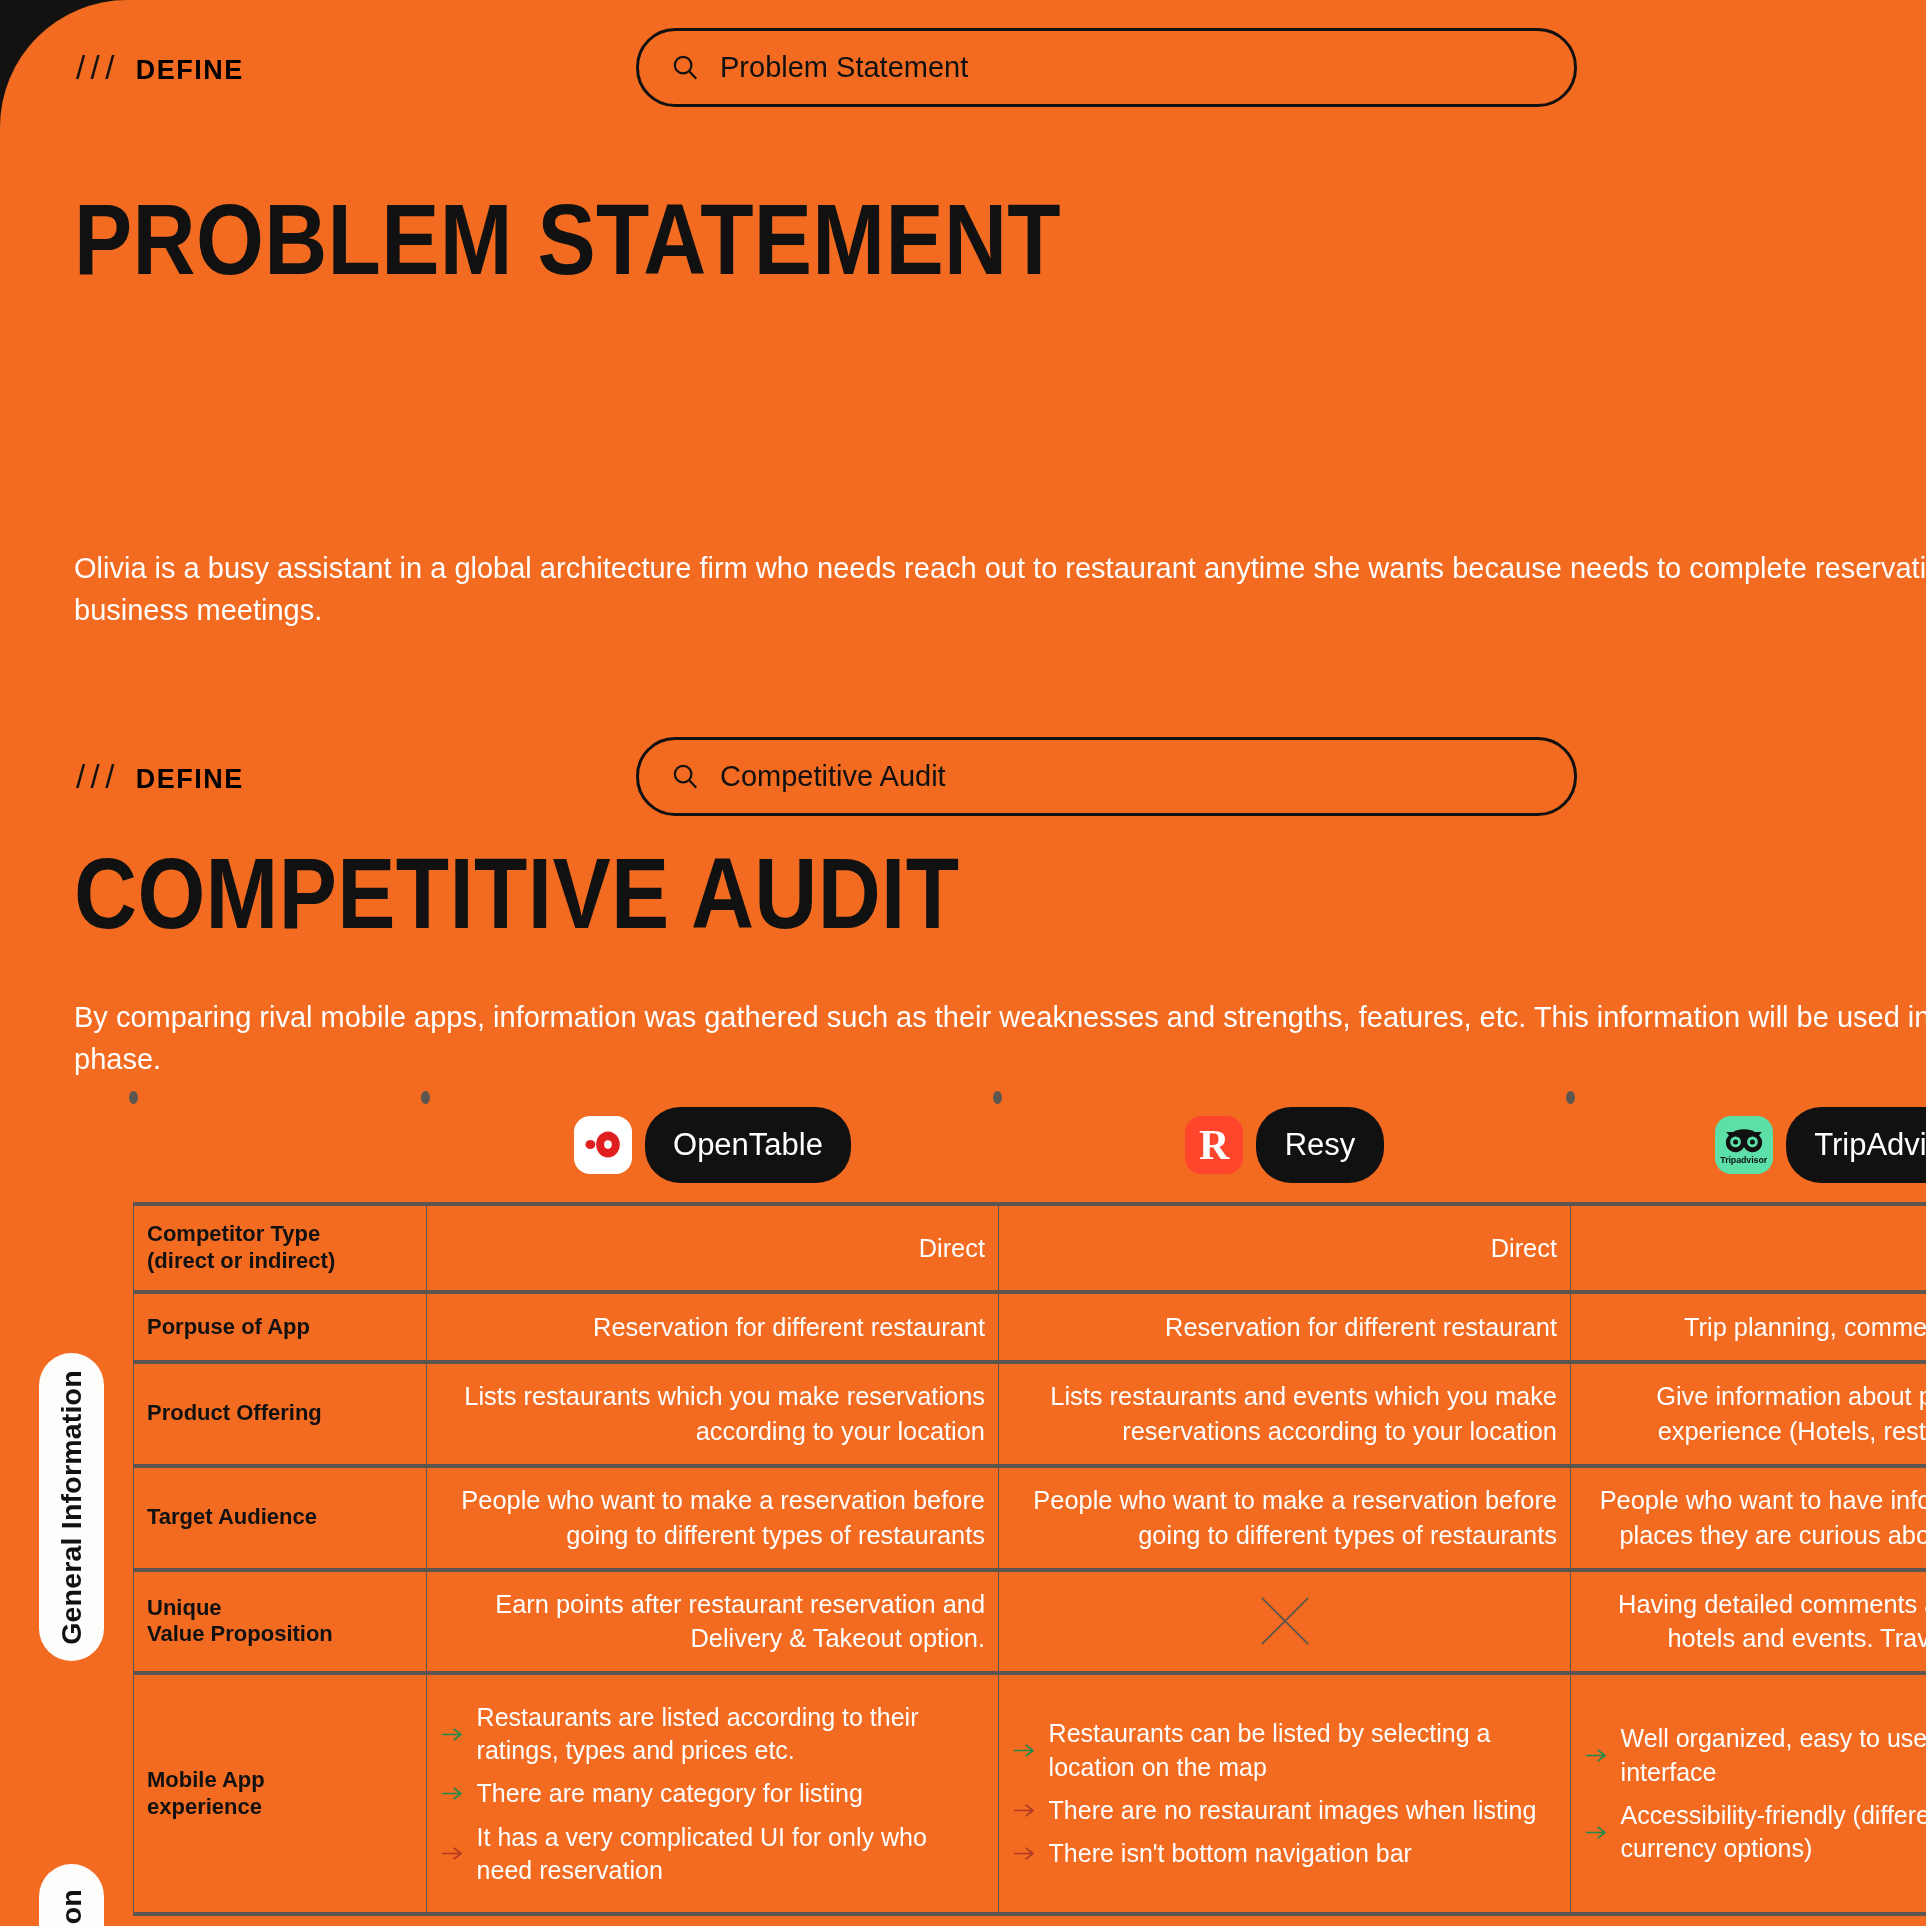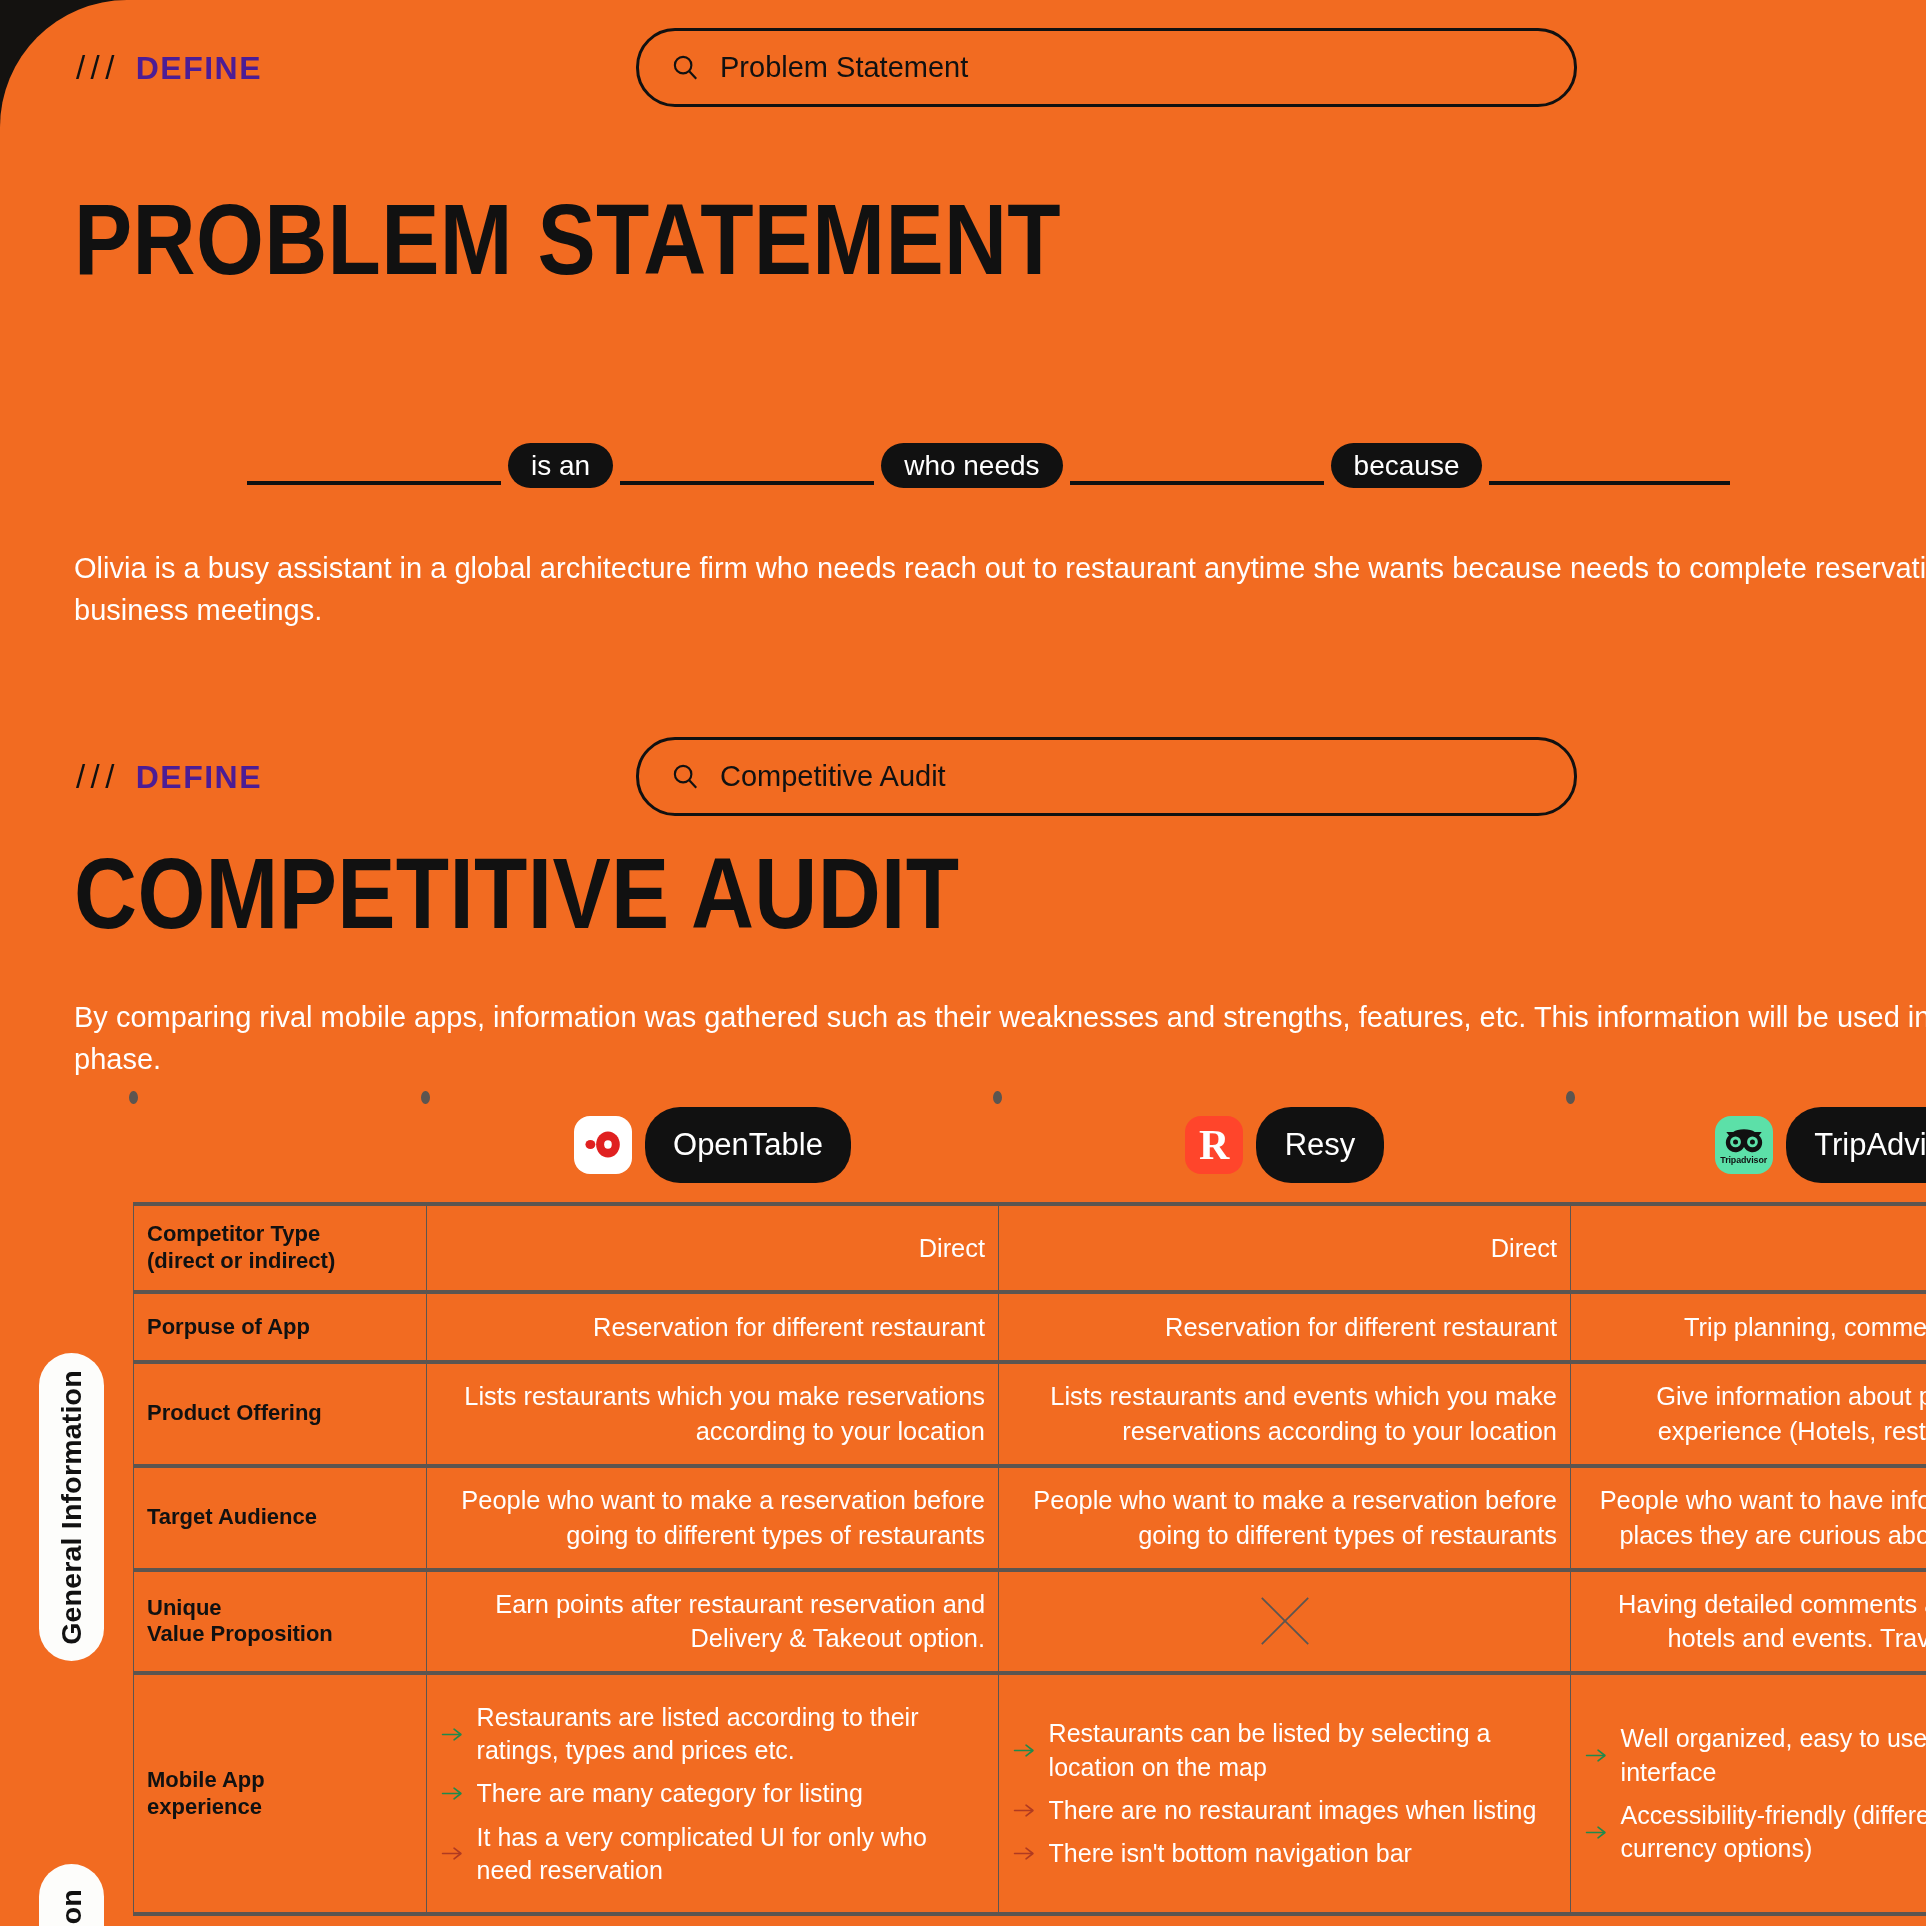--- a/index.html
+++ b/index.html
@@ -29,21 +29,21 @@
     position: absolute;
     left: 76px;
     display: flex; align-items: baseline; gap: 16px;
     white-space: nowrap;
   }
   .slashes {
     font-size: 33px; font-weight: 400; color: #111;
     letter-spacing: 5.4px; line-height: 1;
   }
   .define-word {
-    font-size: 32px; font-weight: 700; color: #4c1d95;
+    font-size: 27px; font-weight: 700; color: #000000;
     letter-spacing: 1.5px; line-height: 1;
   }
   .searchbar {
     position: absolute;
     left: 636px; width: 941px; height: 79px;
     border: 3.5px solid #111;
     border-radius: 39px;
     display: flex; align-items: center;
     padding-left: 31px; gap: 20px;
   }
@@ -213,29 +213,20 @@
             <line x1="15.4" y1="15.4" x2="21" y2="21.4"></line>
         </svg>
       </span>
       <span class="search-text">Problem Statement</span>
     </div>
 
   </div>
 
   <div class="bigtitle" style="top:190px;">PROBLEM STATEMENT</div>
 
-  <div class="madlib">
-    <span class="blank"></span>
-    <span class="pill">is an</span>
-    <span class="blank"></span>
-    <span class="pill">who needs</span>
-    <span class="blank"></span>
-    <span class="pill">because</span>
-    <span class="blank short"></span>
-  </div>
 
   <div class="bodytext" style="top:547px;">Olivia is a busy assistant in a global architecture firm who needs reach out to restaurant anytime she wants because needs to complete reservations for business meetings.</div>
 
   <div class="sec-head" style="top:732px;">
     <div class="define-tag">
       <span class="slashes">///</span>
       <span class="define-word">DEFINE</span>
     </div>
     <div class="searchbar">
       <span class="mag">

